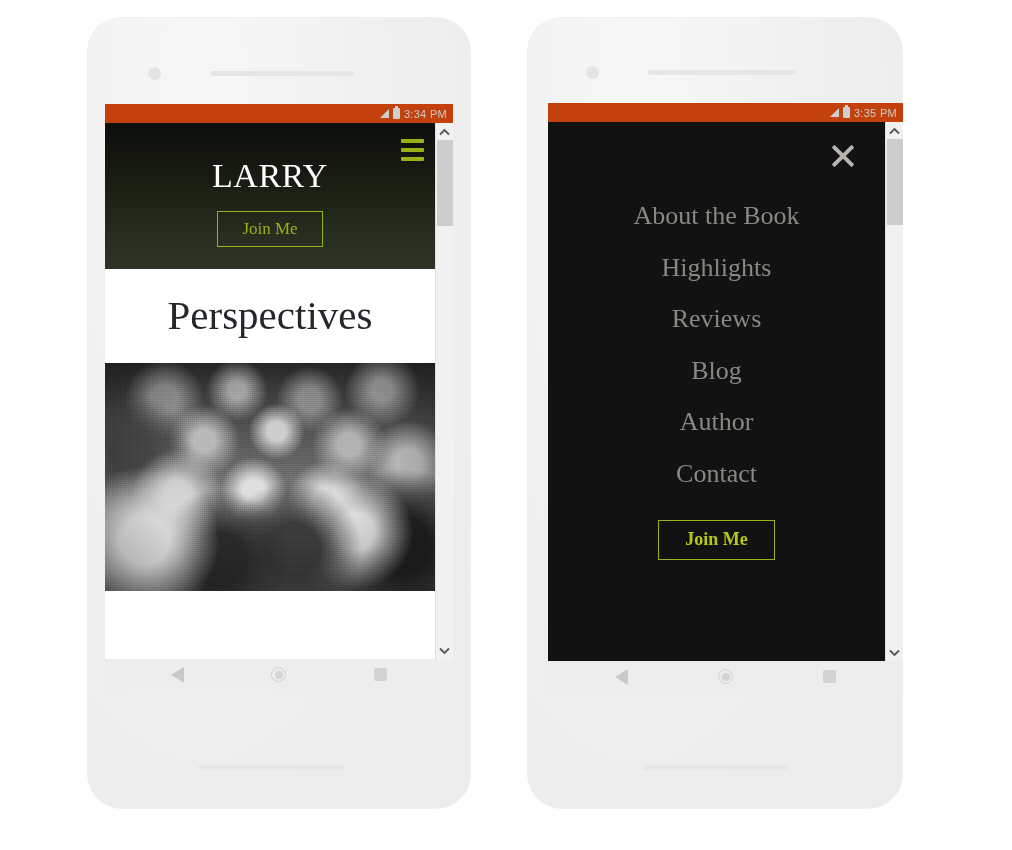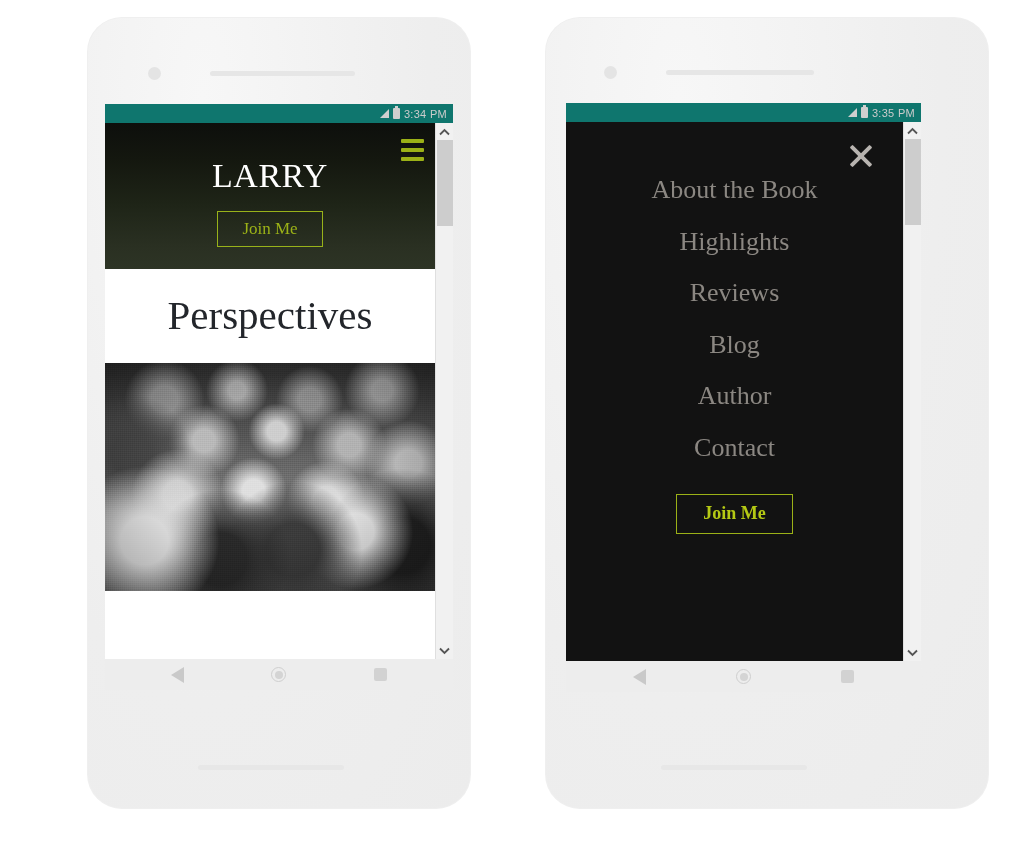--- a/index.html
+++ b/index.html
@@ -24,21 +24,21 @@
   }
 
   
   .phone {
     position: absolute;
     background: #f0f0f0;
     border-radius: 34px;
     box-shadow: 0 0 0 1px #efefef;
   }
   .phone-1 { left: 88px;  top: 18px;  width: 382px; height: 790px; }
-  .phone-2 { left: 546px; top: 18px;  width: 442px; height: 790px; }
+  .phone-2 { left: 528px; top: 18px;  width: 374px; height: 790px; }
 
   .phone-inner-shade {
     position: absolute;
     inset: 0;
     border-radius: 34px;
     background:
       radial-gradient(ellipse at 30% 10%, #f7f7f7 0%, #eeeeee 60%, #ececec 100%);
   }
 
   .camera-dot {
@@ -66,21 +66,21 @@
     background: #ffffff;
     overflow: hidden;
   }
   .screen-1 { left: 17px; top: 86px; width: 348px; height: 586px; }
   .screen-2 { left: 20px; top: 85px; width: 355px; height: 589px; }
 
   
   .status-bar {
     position: relative;
     height: 19px;
-    background: #0f766e;
+    background: #c2410c;
     display: flex;
     align-items: center;
     justify-content: flex-end;
     padding-right: 6px;
     gap: 4px;
   }
   .sig-icon {
     width: 0; height: 0;
     border-left: 9px solid transparent;
     border-bottom: 9px solid #cfcfcf;
@@ -294,21 +294,21 @@
     background: #b8b4b0;
     border-radius: 1px;
   }
   .menu-close::before { transform: translateY(-50%) rotate(45deg); }
   .menu-close::after  { transform: translateY(-50%) rotate(-45deg); }
 
   .menu-list {
     list-style: none;
     width: 100%;
     text-align: center;
-    margin-top: 6px;
+    margin-top: 32px;
   }
   .menu-list li { margin-bottom: 23px; }
   .menu-link {
     font-family: "Liberation Serif", serif;
     color: #8b8782;
     font-size: 26px;
     text-decoration: none;
     cursor: pointer;
     display: inline-block;
     line-height: 1.1;

